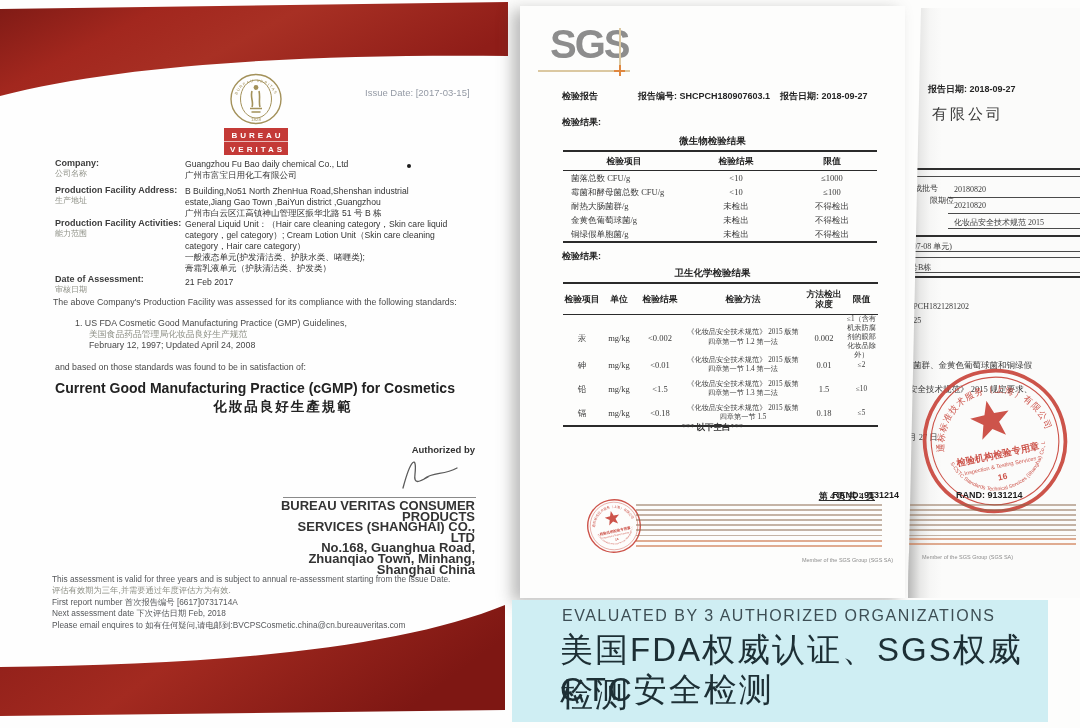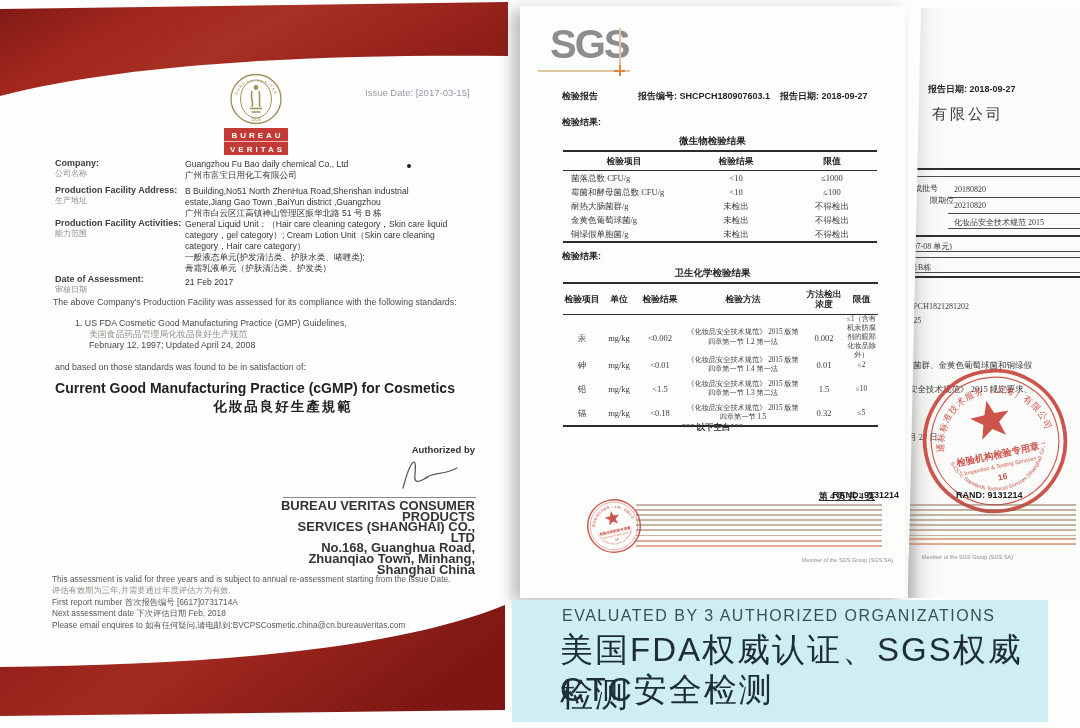--- a/index.html
+++ b/index.html
@@ -269,21 +269,21 @@
         <span class="c">&lt;1.5</span>
         <span class="c method">《化妆品安全技术规范》 2015 版第四章第一节 1.3 第二法</span>
         <span class="c">1.5</span>
         <span class="c limit">≤10</span>
       </div>
       <div class="t2g r3">
         <span class="c">镉</span>
         <span class="c">mg/kg</span>
         <span class="c">&lt;0.18</span>
         <span class="c method">《化妆品安全技术规范》 2015 版第四章第一节 1.5</span>
-        <span class="c">0.32</span>
+        <span class="c">0.18</span>
         <span class="c limit">≤5</span>
       </div>
     </div>
 
     <div class="abs blanknote">*** 以下空白***</div>
     <div class="abs pageinfo" style="left:95px;">第 4 页 共 4 页</div>
     <div class="abs rand" style="right:6px;top:484px;">RAND: 9131214</div>
 
     <svg class="abs stamp" style="left:66px;top:492px;" width="56" height="56" viewBox="0 0 160 160">
       <defs>

